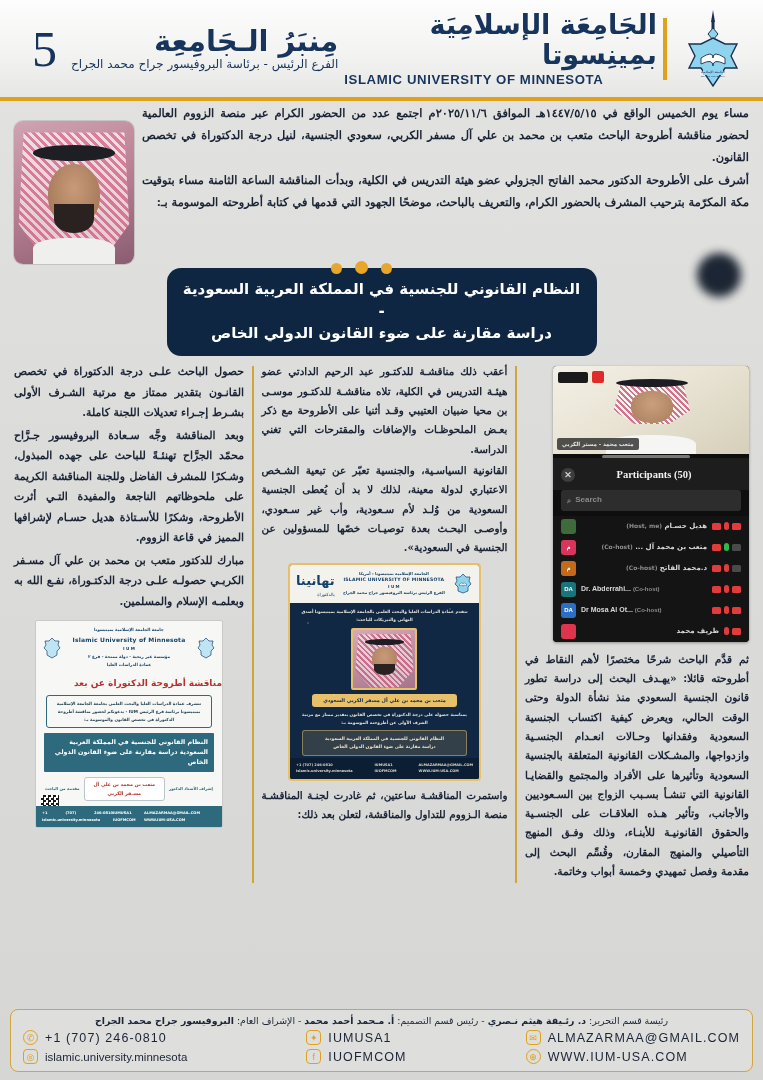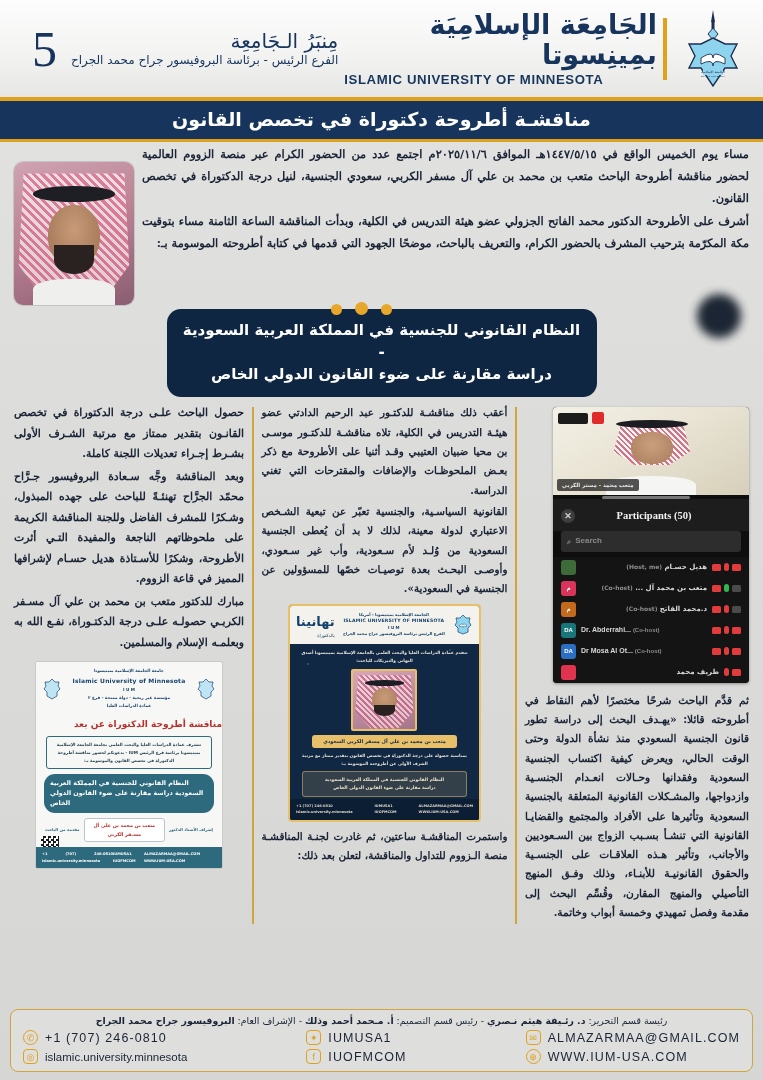--- a/index.html
+++ b/index.html
@@ -49,22 +49,22 @@
 
   .masthead {
     display: flex;
     flex-direction: column;
     align-items: flex-start;
     justify-content: center;
     margin-left: 10px;
   }
   .masthead-title {
     font-family: "DejaVu Sans", sans-serif;
-    font-size: 20px;
-    font-weight: normal;
+    font-size: 29px;
+    font-weight: bold;
     color: #17355c;
     letter-spacing: -1px;
     line-height: 1.05;
     direction: rtl;
   }
   .masthead-sub {
     font-family: "DejaVu Sans", sans-serif;
     font-size: 12px;
     color: #17355c;
     direction: rtl;
@@ -306,22 +306,22 @@
   }
   .pa-head { display:flex; justify-content:space-between; align-items:center; padding:5px 6px 2px;}
   .pa-logo { width:20px; height:22px; }
   .pa-uni { text-align:center; flex:1; }
   .pa-uni .l1 { font-size:4.2px; color:#14416b; }
   .pa-uni .l2 { font-size:6px; font-weight:bold; color:#14416b; letter-spacing:.2px;}
   .pa-uni .l3 { font-size:4.2px; color:#14416b; }
   .pa-title { text-align:right; color:#b7312c; font-size:9px; font-weight:bold; margin:4px 0 3px;}
   .pa-box { margin:0 10px; border:1px solid #2e6a7d; border-radius:3px; padding:4px 5px;
     font-size:4.2px; line-height:1.85; color:#22414f; text-align:center;}
-  .pa-band { margin:5px 8px 0; background:#2e6a7d; color:#fff; border-radius:11px;
-    padding:5px 6px; font-size:6.4px; font-weight:bold; text-align:left; line-height:1.5;}
+  .pa-band { margin:5px 8px 0; background:#2e6a7d; color:#fff; border-radius:1px;
+    padding:5px 6px; font-size:6.4px; font-weight:bold; text-align:right; line-height:1.5;}
   .pa-rowline { display:flex; align-items:center; gap:4px; margin:5px 9px 0;}
   .pa-lbl { font-size:4px; color:#2e6a7d; text-align:center; line-height:1.4;}
   .pa-field { flex:1; border:1px solid #b9c6cc; border-radius:3px; padding:2px 4px;
     font-size:4.8px; color:#b7312c; text-align:center; background:#fff;}
   .pa-sub { text-align:center; font-size:5.4px; color:#2e6a7d; margin-top:5px;
     border:1px solid #cdd8dc; border-radius:3px; width:70px; margin-left:auto; margin-right:auto; padding:1px 0;}
   .pa-member { margin:4px 12px 0; background:#e9eef0; border:1px solid #cfdade; border-radius:8px;
     padding:3px 4px; text-align:center; font-size:4.6px; color:#22414f; position:relative;}
   .pa-foot { position:absolute; left:0; right:0; bottom:0; background:#2e6a7d; color:#fff;
     font-size:3.6px; padding:4px 6px; display:flex; justify-content:space-between; direction:ltr;}
@@ -417,21 +417,20 @@
       <rect x="34.5" y="13" width="3" height="8" fill="#1d2f4e"></rect>
       <path d="M36 20 L41 26 L36 32 L31 26 Z" fill="#8fd4ef" stroke="#1d2f4e" stroke-width="1"></path>
       <path d="M36 30 L48 36 L60 36 L54 48 L60 60 L48 60 L36 78 L24 60 L12 60 L18 48 L12 36 L24 36 Z" fill="#8fd4ef" stroke="#1d2f4e" stroke-width="1.4"></path>
       <path d="M24 50 q12 -8 12 0 q0 -8 12 0 l0 6 q-12 -6 -12 2 q0 -8 -12 -2 Z" fill="#ffffff" stroke="#1d2f4e" stroke-width="0.9"></path>
       <rect x="26" y="62" width="20" height="5" fill="#8fd4ef"></rect>
       <text x="36" y="65" font-size="3.4" text-anchor="middle" fill="#1d2f4e" font-family="DejaVu Sans">الجامعة الإسلامية</text>
       <text x="36" y="69" font-size="2.4" text-anchor="middle" fill="#1d2f4e" font-family="Liberation Sans">ISLAMIC UNIVERSITY</text>
     </svg>
   </div>
 
-  <div class="title-strip">مناقشـة أطروحة دكتوراة في تخصص القانون</div>
 
   <div class="body-wrap">
 
     <div class="intro-row">
       <div class="intro-text">
         <p>مساء يوم الخميس الواقع في ١٤٤٧/٥/١٥هـ الموافق ٢٠٢٥/١١/٦م اجتمع عدد من الحضور الكرام عبر منصة الزووم العالمية لحضور مناقشة أطروحة الباحث متعب بن محمد بن علي آل مسفر الكربي، سعودي الجنسية، لنيل درجة الدكتوراة في تخصص القانون.</p>
         <p>أشرف على الأطروحة الدكتور محمد الفاتح الجزولي عضو هيئة التدريس في الكلية، وبدأت المناقشة الساعة الثامنة مساء بتوقيت مكة المكرّمة بترحيب المشرف بالحضور الكرام، والتعريف بالباحث، موضحًا الجهود التي قدمها في كتابة أطروحته الموسومة بـ:</p>
       </div>
       <div class="hero-photo">
         <div class="kefiya"></div>
@@ -660,21 +659,21 @@
             </div>
           </div>
         </div>
       </div>
 
     </div>
   </div>
 
   <div class="footer">
     <div class="footer-top">
-      <span>رئيسة قسم التحرير: </span><b>د. رئـيفة هيثم نـصري</b><span> - رئيس قسم التصميم: </span><b>أ. مـحمد أحمد وذلك</b><span> - الإشراف العام: </span><b>البروفيسور جراح محمد الجراح</b>
+      <span>رئيسة قسم التحرير: </span><b>د. رئـيفة هيثم نـصري</b><span> - رئيس قسم التصميم: </span><b>أ. مـحمد أحمد محمد</b><span> - الإشراف العام: </span><b>البروفيسور جراح محمد الجراح</b>
     </div>
 
     <div class="footer-grid">
 
       <div class="fcol">
         <div class="fitem">
           <span class="ficon circ">✆</span>
           <span class="ftext">+1 (707) 246-0810</span>
         </div>
         <div class="fitem">

